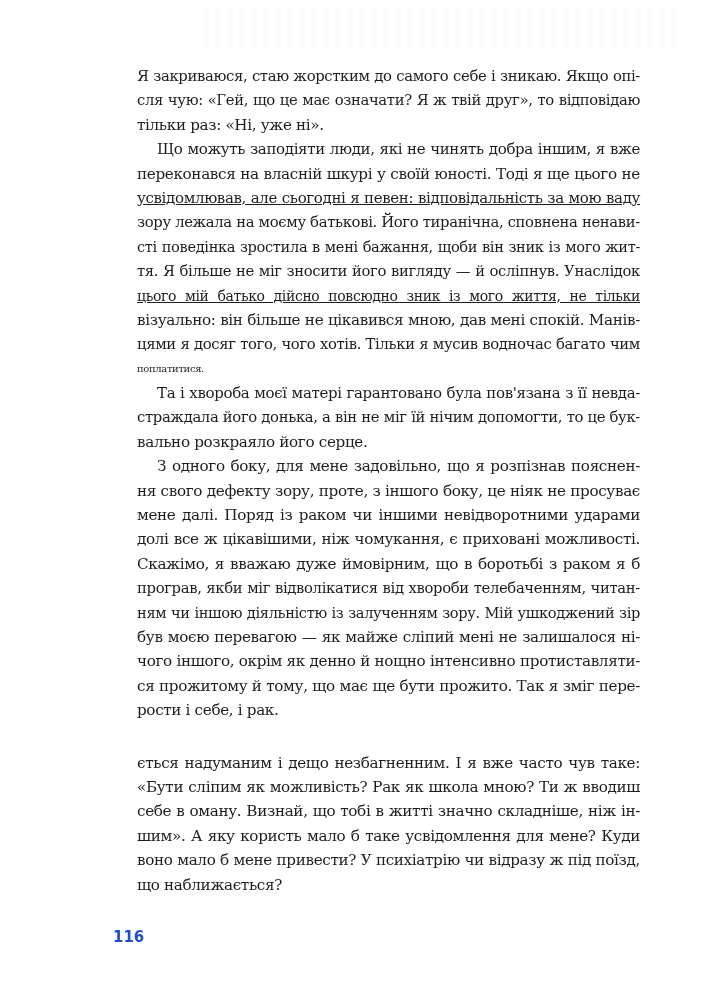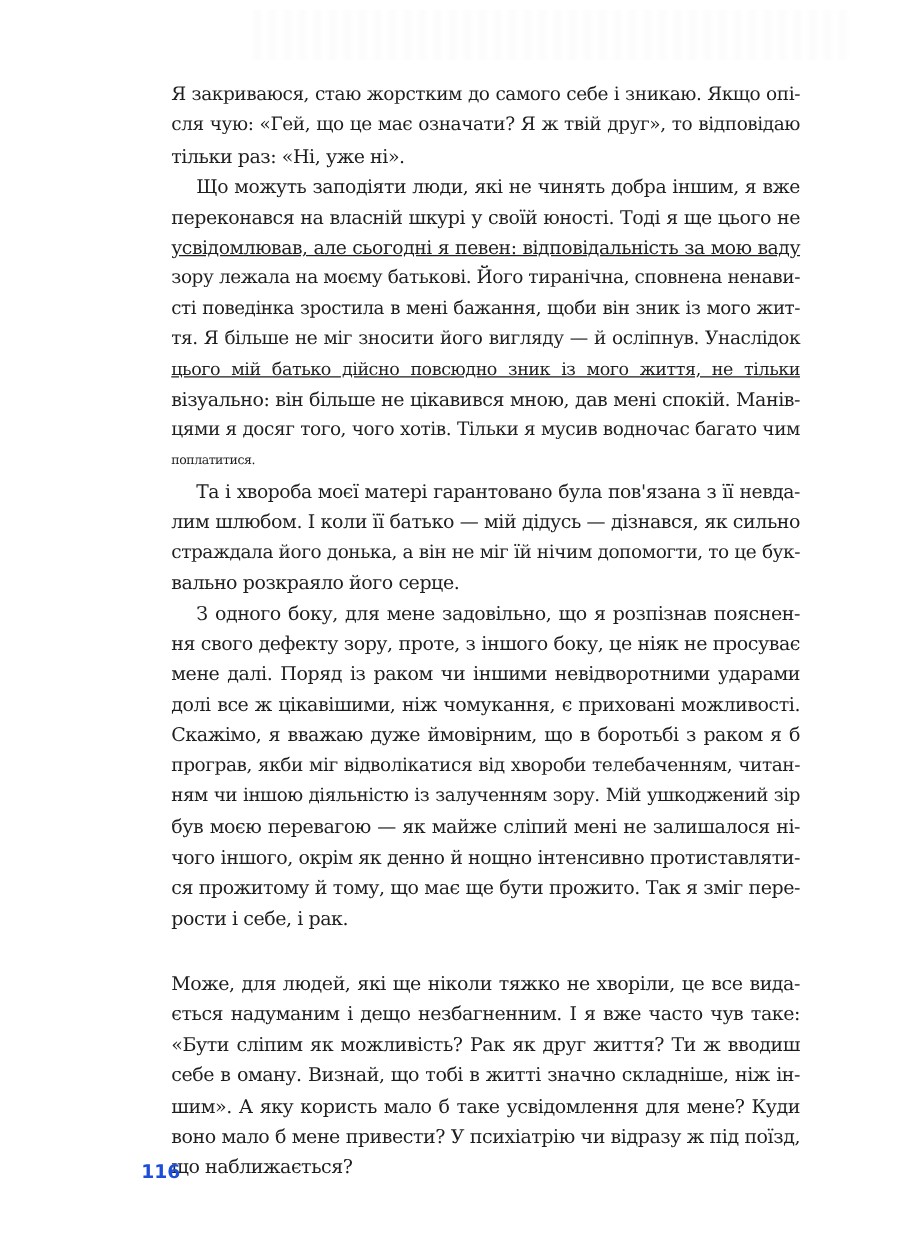--- a/index.html
+++ b/index.html
@@ -83,21 +83,20 @@
       <span class="line" style="white-space: nowrap; display: block; font-size: 14.6px;">сті поведінка зростила в мені бажання, щоби він зник із мого жит-</span>
       <span class="line" style="white-space: nowrap; display: block; font-size: 14.8px;">тя. Я більше не міг зносити його вигляду — й осліпнув. Унаслідок</span>
       <span class="line" style="white-space: nowrap; display: block; font-size: 14px; text-decoration: underline;">цього мій батько дійсно повсюдно зник із мого життя, не тільки</span>
       <span class="line" style="white-space: nowrap; display: block; font-size: 15.2px;">візуально: він більше не цікавився мною, дав мені спокій. Манів-</span>
       <span class="line" style="white-space: nowrap; display: block; font-size: 14.8px;">цями я досяг того, чого хотів. Тільки я мусив водночас багато чим</span>
       <span class="line last" style="white-space: nowrap; display: block; font-size: 10px;">поплатитися.</span>
     </div>
 
     <div>
       <span class="line indent" style="white-space: nowrap; display: block; font-size: 15px;">Та і хвороба моєї матері гарантовано була пов'язана з її невда-</span>
-      <span class="line" style="white-space: nowrap; display: block; font-size: 15.2px;">лим шлюбом. І коли її батько — мій дідусь — дізнався, як сильно</span>
       <span class="line" style="white-space: nowrap; display: block; font-size: 14.8px;">страждала його донька, а він не міг їй нічим допомогти, то це бук-</span>
       <span class="line last" style="white-space: nowrap; display: block; font-size: 15.2px;">вально розкраяло його серце.</span>
     </div>
 
     <div>
       <span class="line indent" style="white-space: nowrap; display: block; font-size: 15.2px;">З одного боку, для мене задовільно, що я розпізнав пояснен-</span>
       <span class="line" style="white-space: nowrap; display: block; font-size: 15.2px;">ня свого дефекту зору, проте, з іншого боку, це ніяк не просуває</span>
       <span class="line" style="white-space: nowrap; display: block; font-size: 15.2px;">мене далі. Поряд із раком чи іншими невідворотними ударами</span>
       <span class="line" style="white-space: nowrap; display: block; font-size: 15.2px;">долі все ж цікавішими, ніж чомукання, є приховані можливості.</span>
       <span class="line" style="white-space: nowrap; display: block; font-size: 15.2px;">Скажімо, я вважаю дуже ймовірним, що в боротьбі з раком я б</span>
@@ -107,23 +106,22 @@
       <span class="line" style="white-space: nowrap; display: block; font-size: 15.2px;">чого іншого, окрім як денно й нощно інтенсивно протиставляти-</span>
       <span class="line" style="white-space: nowrap; display: block; font-size: 15.2px;">ся прожитому й тому, що має ще бути прожито. Так я зміг пере-</span>
       <span class="line last" style="white-space: nowrap; display: block; font-size: 15.2px;">рости і себе, і рак.</span>
     </div>
   </div>
 
   <span class="section-gap"></span>
 
   <div>
     <div>
-      <span class="line" style="white-space: nowrap; display: block; font-size: 15.2px;">Може, для людей, які ще ніколи тяжко не хворіли, це все вида-</span>
       <span class="line" style="white-space: nowrap; display: block; font-size: 15.2px;">ється надуманим і дещо незбагненним. І я вже часто чув таке:</span>
-      <span class="line" style="white-space: nowrap; display: block; font-size: 15.2px;">«Бути сліпим як можливість? Рак як друг життя? Ти ж вводиш</span>
+      <span class="line" style="white-space: nowrap; display: block; font-size: 15.2px;">«Бути сліпим як можливість? Рак як школа мною? Ти ж вводиш</span>
       <span class="line" style="white-space: nowrap; display: block; font-size: 15.2px;">себе в оману. Визнай, що тобі в житті значно складніше, ніж ін-</span>
       <span class="line" style="white-space: nowrap; display: block; font-size: 15.2px;">шим». А яку користь мало б таке усвідомлення для мене? Куди</span>
       <span class="line" style="white-space: nowrap; display: block; font-size: 15.2px;">воно мало б мене привести? У психіатрію чи відразу ж під поїзд,</span>
       <span class="line last" style="white-space: nowrap; display: block; font-size: 15.2px;">що наближається?</span>
     </div>
   </div>
 </div>
 
 <div class="page-number">116</div>
 

